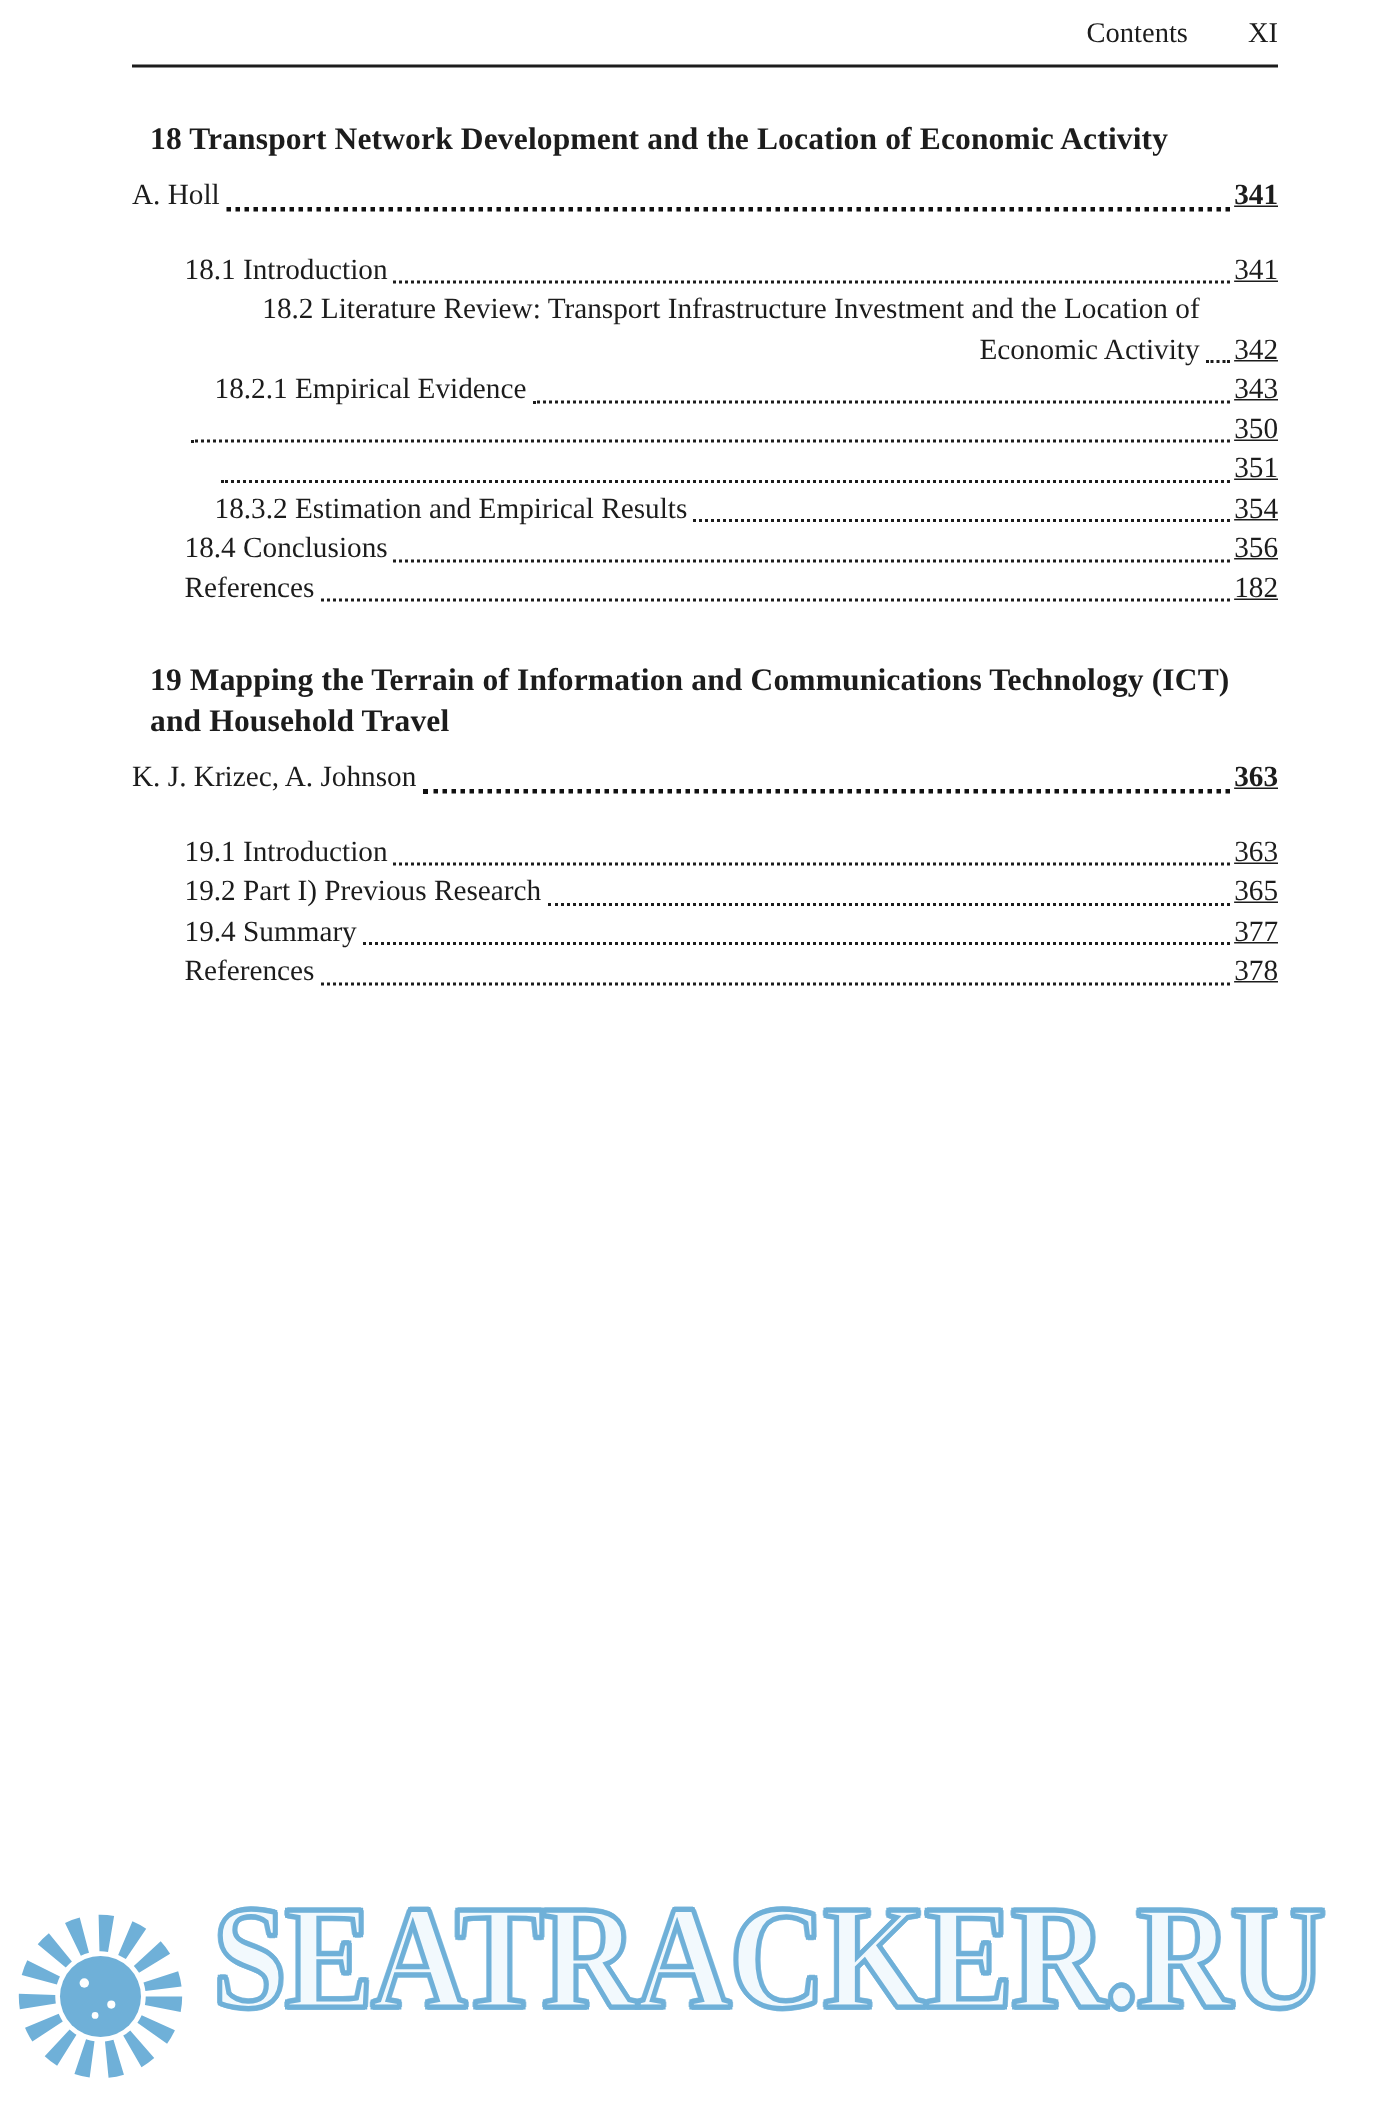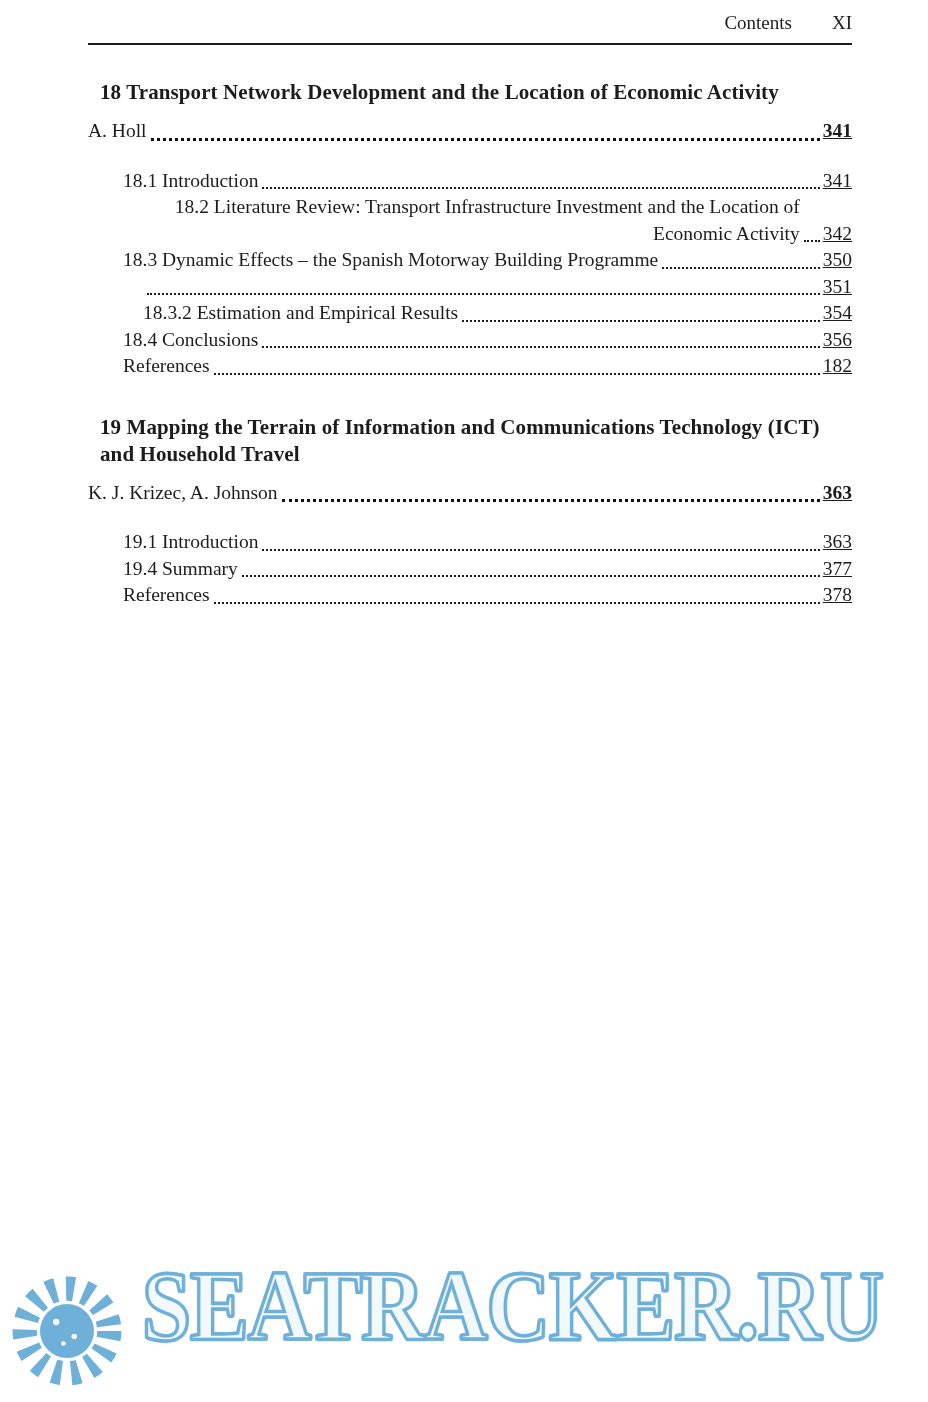--- a/index.html
+++ b/index.html
@@ -124,22 +124,26 @@
       <div class="toc-row entry lvl1">
         <span>18.1 Introduction</span>
         <span class="leader"></span>
         <span class="toc-page">341</span>
       </div>
       <div class="toc-row entry lvl1">
         <span>18.2 Literature Review: Transport Infrastructure Investment and the Location of Economic Activity</span>
         <span class="leader"></span>
         <span class="toc-page">342</span>
       </div>
-      <div class="toc-row entry lvl1">
-        <span>18.3 Dynamic Effects – the Spanish Motorway Building Programme</span>
+      <div class="toc-row entry lvl2">
+        <span>18.2.1 Empirical Evidence</span>
+        <span class="leader"></span>
+        <span class="toc-page">343</span>
+      </div>
+      <div class="toc-row entry lvl1">
         <span class="leader"></span>
         <span class="toc-page">350</span>
       </div>
       <div class="toc-row entry lvl2">
         <span class="leader"></span>
         <span class="toc-page">351</span>
       </div>
       <div class="toc-row entry lvl2">
         <span>18.3.2 Estimation and Empirical Results</span>
         <span class="leader"></span>
@@ -163,20 +167,25 @@
     <div class="toc-row author-row">
       <span>K. J. Krizec, A. Johnson</span>
       <span class="leader bold"></span>
       <span class="toc-page bold">363</span>
     </div>
     <div class="entries">
       <div class="toc-row entry lvl1">
         <span>19.1 Introduction</span>
         <span class="leader"></span>
         <span class="toc-page">363</span>
+      </div>
+      <div class="toc-row entry lvl1">
+        <span>19.2 Part I) Previous Research</span>
+        <span class="leader"></span>
+        <span class="toc-page">365</span>
       </div>
       <div class="toc-row entry lvl1">
         <span>19.4 Summary</span>
         <span class="leader"></span>
         <span class="toc-page">377</span>
       </div>
       <div class="toc-row entry lvl1">
         <span>References</span>
         <span class="leader"></span>
         <span class="toc-page">378</span>

